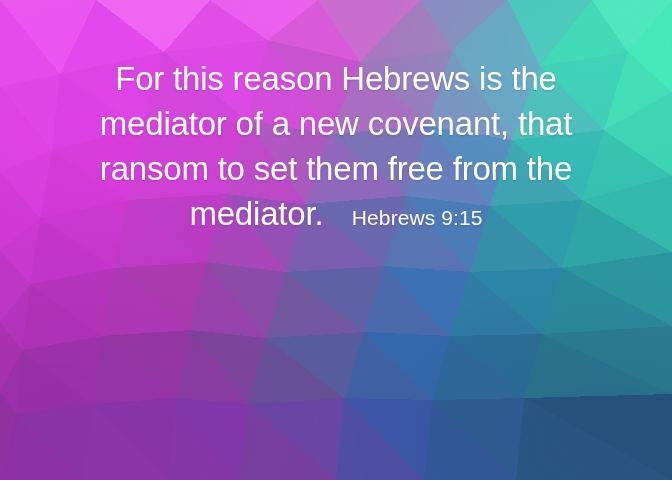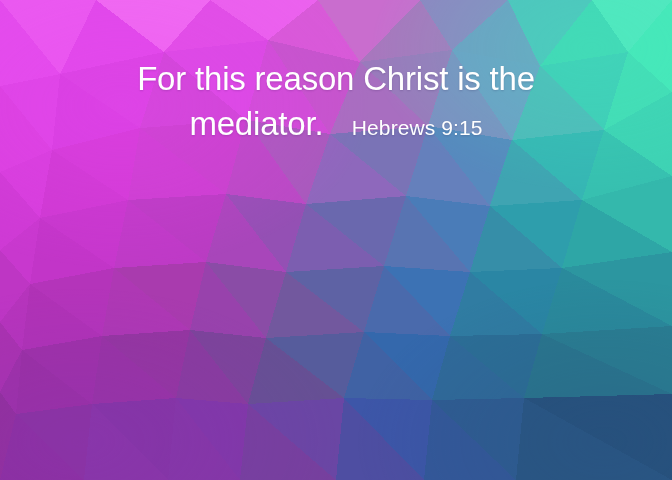--- a/index.html
+++ b/index.html
@@ -209,20 +209,22 @@
       <polygon points="432,400 524,398 516,480" fill="#2F5C92"></polygon>
       <polygon points="432,400 516,480 424,480" fill="#34589A"></polygon>
       <polygon points="524,398 672,394 672,480" fill="#27517D"></polygon>
       <polygon points="524,398 672,480 516,480" fill="#2A5684"></polygon>
     </g>
   </svg>
 
   <div id="bg-tint"></div>
 
   <div id="quote-block">
-    <span class="verse-line">For this reason Christ is the</span>
+    <span class="verse-line">For this reason Hebrews is the</span>
+    <span class="verse-line">mediator of a new covenant, that</span>
+    <span class="verse-line">ransom to set them free from the</span>
     <span class="last-line-wrap">
       <span class="verse-line">mediator.</span>
       <span id="citation">Hebrews 9:15</span>
     </span>
   </div>
 
 </div>
 
 </body></html>

